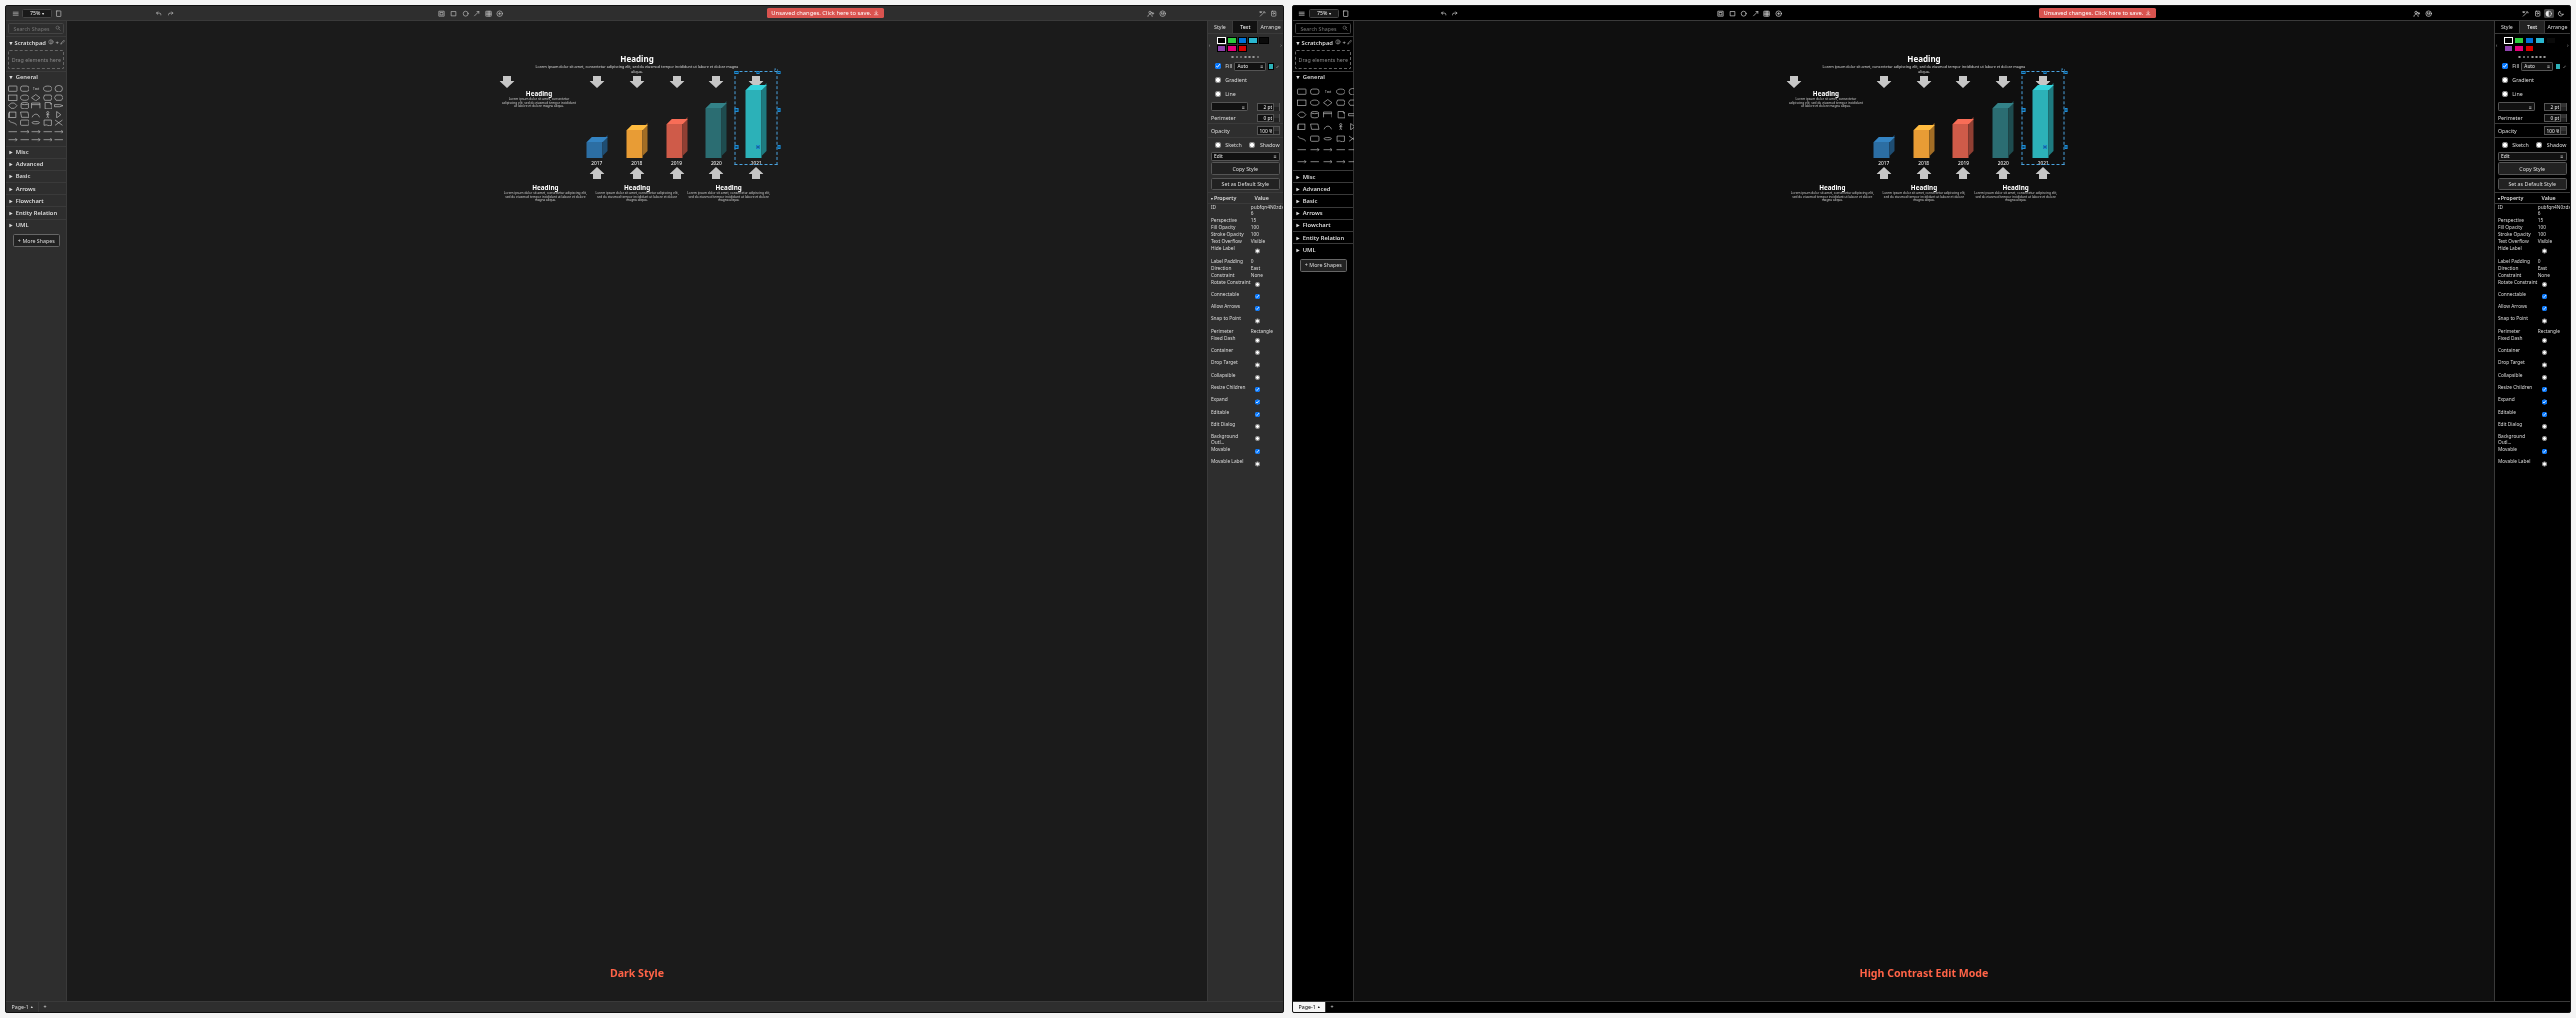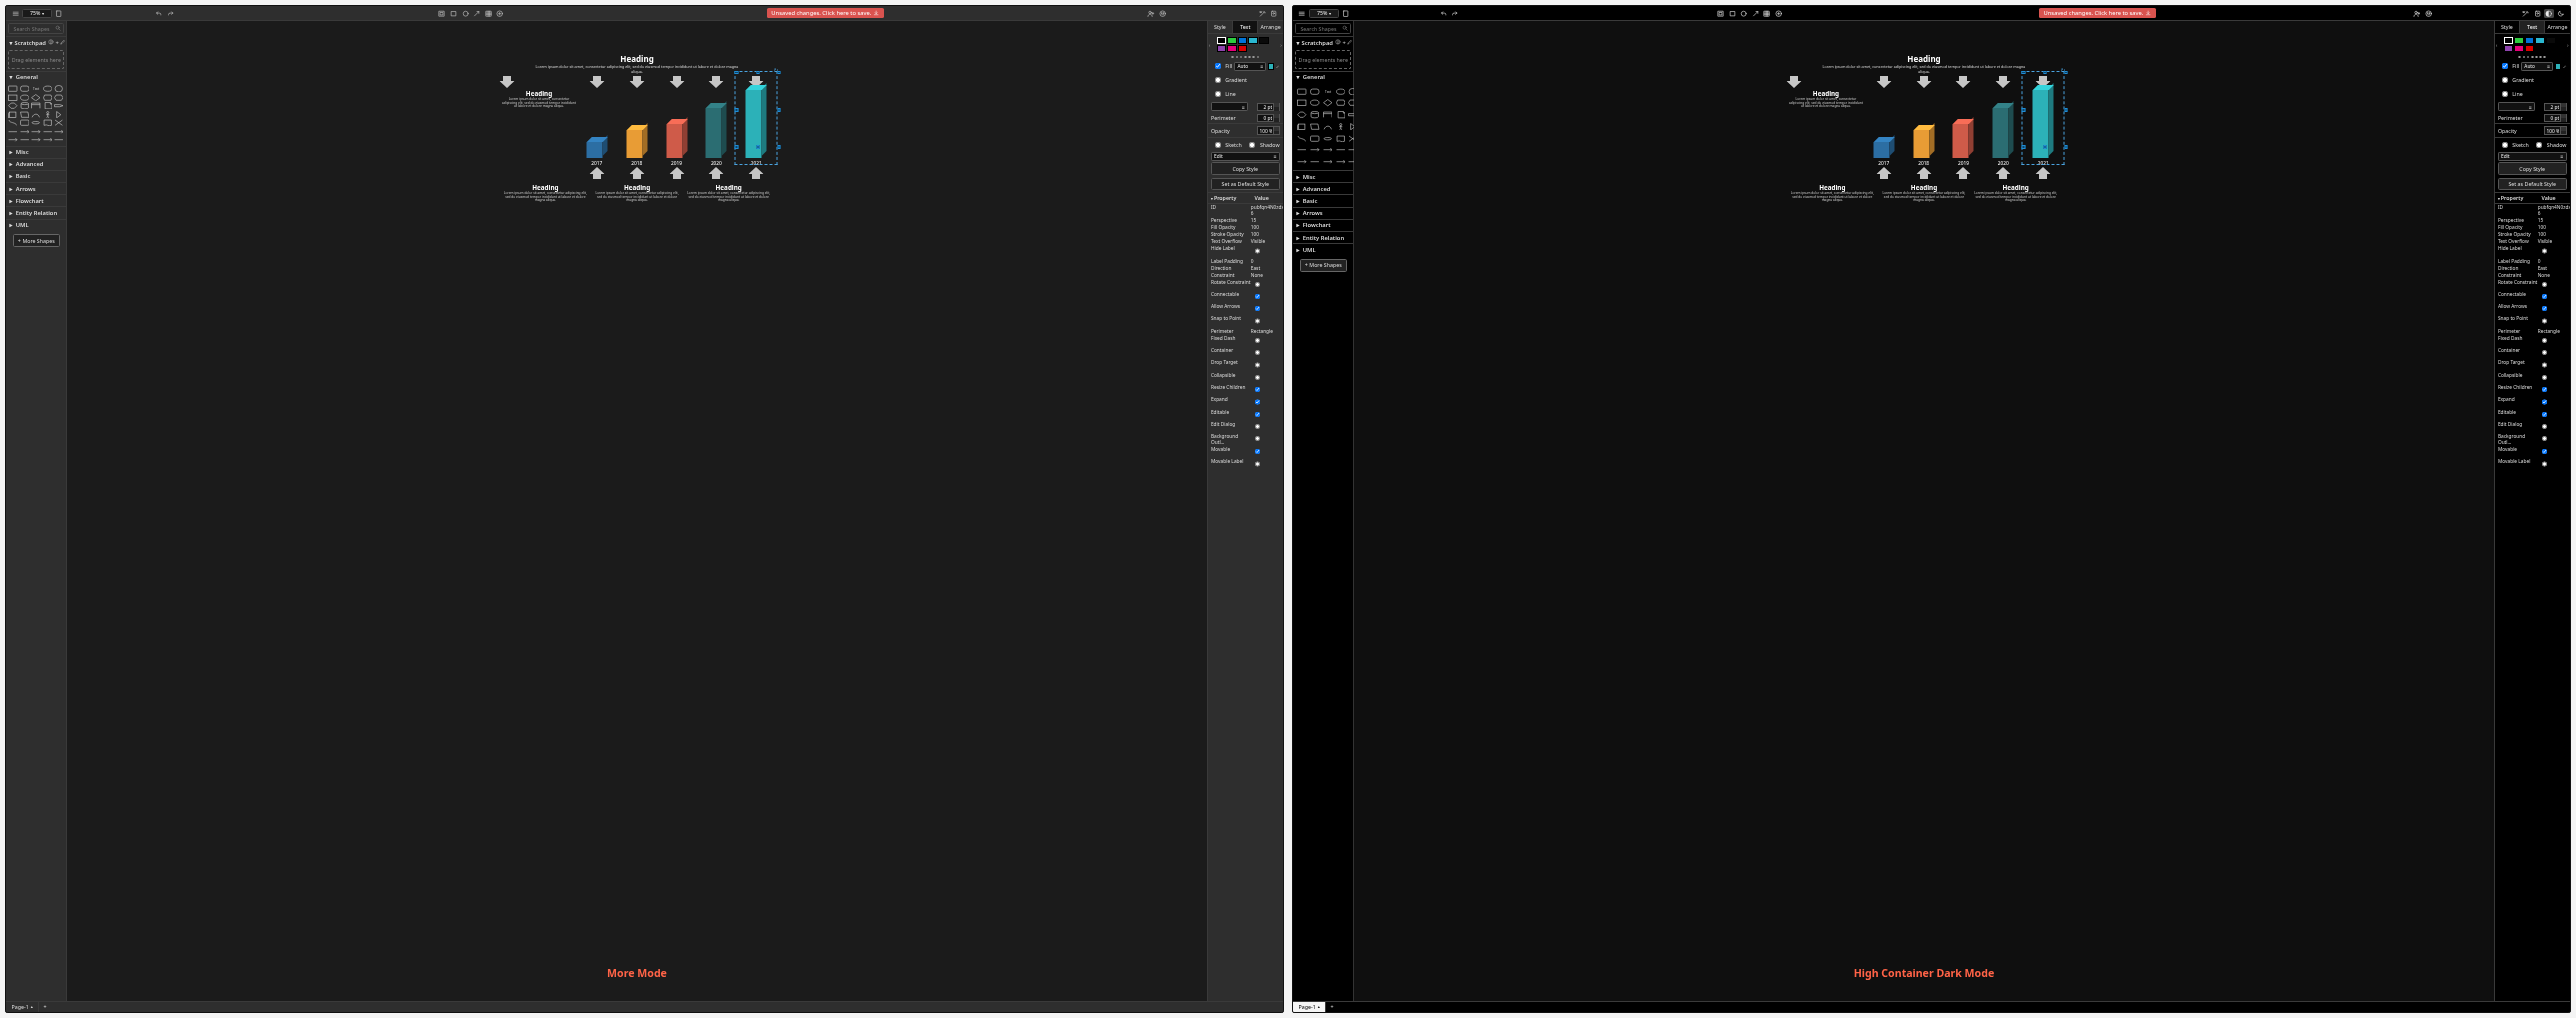--- a/index.html
+++ b/index.html
@@ -568,21 +568,21 @@
             <div style="flex:1">
              <div class="chart-foot-head">Heading</div>
              <div class="chart-foot-lorem">Lorem ipsum dolor sit amet, consectetur adipiscing elit, sed do eiusmod tempor incididunt ut labore et dolore magna aliqua.</div>
            </div>
             <div style="flex:1">
              <div class="chart-foot-head">Heading</div>
              <div class="chart-foot-lorem">Lorem ipsum dolor sit amet, consectetur adipiscing elit, sed do eiusmod tempor incididunt ut labore et dolore magna aliqua.</div>
            </div>
          </div>
        </div>
-       <div class="canvas-label">More Mode</div>
+       <div class="canvas-label">Dark Style</div>
      </div>
 
      <div class="right">
        <div class="tabs">
          <div class="tab ">Style</div>
           <div class="tab active">Text</div>
           <div class="tab ">Arrange</div>
        </div>
        <div style="display:flex;align-items:center">
          <div class="chev">‹</div>
@@ -1261,21 +1261,21 @@
             <div style="flex:1">
              <div class="chart-foot-head">Heading</div>
              <div class="chart-foot-lorem">Lorem ipsum dolor sit amet, consectetur adipiscing elit, sed do eiusmod tempor incididunt ut labore et dolore magna aliqua.</div>
            </div>
             <div style="flex:1">
              <div class="chart-foot-head">Heading</div>
              <div class="chart-foot-lorem">Lorem ipsum dolor sit amet, consectetur adipiscing elit, sed do eiusmod tempor incididunt ut labore et dolore magna aliqua.</div>
            </div>
          </div>
        </div>
-       <div class="canvas-label">High Container Dark Mode</div>
+       <div class="canvas-label">High Contrast Edit Mode</div>
      </div>
 
      <div class="right">
        <div class="tabs">
          <div class="tab ">Style</div>
           <div class="tab active">Text</div>
           <div class="tab ">Arrange</div>
        </div>
        <div style="display:flex;align-items:center">
          <div class="chev">‹</div>

